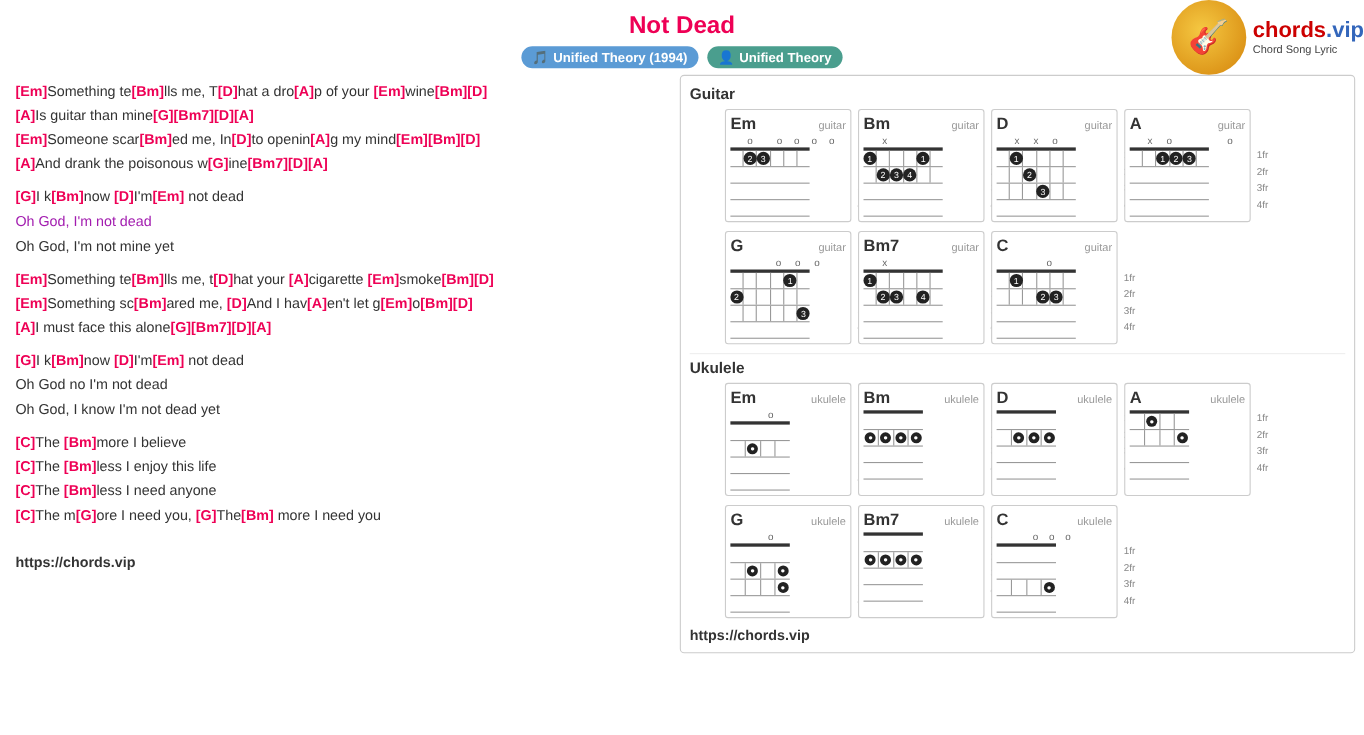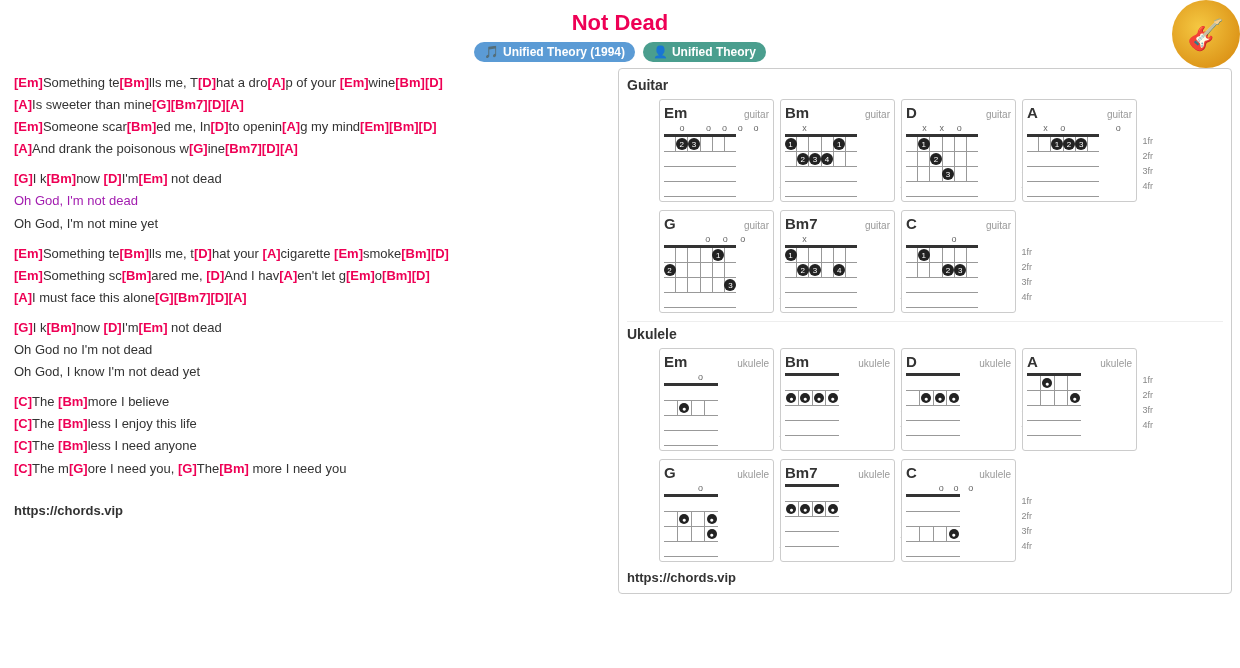--- a/index.html
+++ b/index.html
@@ -239,28 +239,34 @@
       <span class="badge badge-teal">
         <span>👤</span>
         <span>Unified Theory</span>
       </span>
     </div>
   </div>
   <div class="logo-right">
     <div class="logo-circle">
       <span>🎸</span>
     </div>
+    <div class="logo-text-block">
+      <div class="logo-brand">
+        <span class="red">chords</span><span class="dot-blue">.vip</span>
+      </div>
+      <div class="logo-tagline">Chord Song Lyric</div>
+    </div>
   </div>
 </div>
 
 <div class="main-layout">
 
   <div class="lyrics-panel" id="lyrics-container">
   <div><span style="color: rgb(238, 0, 85); font-weight: bold;">[Em]</span><span>Something te</span><span style="color: rgb(238, 0, 85); font-weight: bold;">[Bm]</span><span>lls me, T</span><span style="color: rgb(238, 0, 85); font-weight: bold;">[D]</span><span>hat a dro</span><span style="color: rgb(238, 0, 85); font-weight: bold;">[A]</span><span>p of your </span><span style="color: rgb(238, 0, 85); font-weight: bold;">[Em]</span><span>wine</span><span style="color: rgb(238, 0, 85); font-weight: bold;">[Bm]</span><span style="color: rgb(238, 0, 85); font-weight: bold;">[D]</span></div>
-      <div><span style="color: rgb(238, 0, 85); font-weight: bold;">[A]</span><span>Is sweeter than mine</span><span style="color: rgb(238, 0, 85); font-weight: bold;">[G]</span><span style="color: rgb(238, 0, 85); font-weight: bold;">[Bm7]</span><span style="color: rgb(238, 0, 85); font-weight: bold;">[D]</span><span style="color: rgb(238, 0, 85); font-weight: bold;">[A]</span></div>
+      <div><span style="color: rgb(238, 0, 85); font-weight: bold;">[A]</span><span>Is guitar than mine</span><span style="color: rgb(238, 0, 85); font-weight: bold;">[G]</span><span style="color: rgb(238, 0, 85); font-weight: bold;">[Bm7]</span><span style="color: rgb(238, 0, 85); font-weight: bold;">[D]</span><span style="color: rgb(238, 0, 85); font-weight: bold;">[A]</span></div>
       <div><span style="color: rgb(238, 0, 85); font-weight: bold;">[Em]</span><span>Someone scar</span><span style="color: rgb(238, 0, 85); font-weight: bold;">[Bm]</span><span>ed me, In</span><span style="color: rgb(238, 0, 85); font-weight: bold;">[D]</span><span>to openin</span><span style="color: rgb(238, 0, 85); font-weight: bold;">[A]</span><span>g my mind</span><span style="color: rgb(238, 0, 85); font-weight: bold;">[Em]</span><span style="color: rgb(238, 0, 85); font-weight: bold;">[Bm]</span><span style="color: rgb(238, 0, 85); font-weight: bold;">[D]</span></div>
       <div><span style="color: rgb(238, 0, 85); font-weight: bold;">[A]</span><span>And drank the poisonous w</span><span style="color: rgb(238, 0, 85); font-weight: bold;">[G]</span><span>ine</span><span style="color: rgb(238, 0, 85); font-weight: bold;">[Bm7]</span><span style="color: rgb(238, 0, 85); font-weight: bold;">[D]</span><span style="color: rgb(238, 0, 85); font-weight: bold;">[A]</span></div>
       <div style="height: 8px;"></div>
       <div><span style="color: rgb(238, 0, 85); font-weight: bold;">[G]</span><span>I k</span><span style="color: rgb(238, 0, 85); font-weight: bold;">[Bm]</span><span>now </span><span style="color: rgb(238, 0, 85); font-weight: bold;">[D]</span><span>I'm</span><span style="color: rgb(238, 0, 85); font-weight: bold;">[Em]</span><span> not dead</span></div>
       <div style="color: #a21caf;">Oh God, I'm not dead</div>
       <div style="color: rgb(51, 51, 51);">Oh God, I'm not mine yet</div>
       <div style="height: 8px;"></div>
       <div><span style="color: rgb(238, 0, 85); font-weight: bold;">[Em]</span><span>Something te</span><span style="color: rgb(238, 0, 85); font-weight: bold;">[Bm]</span><span>lls me, t</span><span style="color: rgb(238, 0, 85); font-weight: bold;">[D]</span><span>hat your </span><span style="color: rgb(238, 0, 85); font-weight: bold;">[A]</span><span>cigarette </span><span style="color: rgb(238, 0, 85); font-weight: bold;">[Em]</span><span>smoke</span><span style="color: rgb(238, 0, 85); font-weight: bold;">[Bm]</span><span style="color: rgb(238, 0, 85); font-weight: bold;">[D]</span></div>
       <div><span style="color: rgb(238, 0, 85); font-weight: bold;">[Em]</span><span>Something sc</span><span style="color: rgb(238, 0, 85); font-weight: bold;">[Bm]</span><span>ared me, </span><span style="color: rgb(238, 0, 85); font-weight: bold;">[D]</span><span>And I hav</span><span style="color: rgb(238, 0, 85); font-weight: bold;">[A]</span><span>en't let g</span><span style="color: rgb(238, 0, 85); font-weight: bold;">[Em]</span><span>o</span><span style="color: rgb(238, 0, 85); font-weight: bold;">[Bm]</span><span style="color: rgb(238, 0, 85); font-weight: bold;">[D]</span></div>
       <div><span style="color: rgb(238, 0, 85); font-weight: bold;">[A]</span><span>I must face this alone</span><span style="color: rgb(238, 0, 85); font-weight: bold;">[G]</span><span style="color: rgb(238, 0, 85); font-weight: bold;">[Bm7]</span><span style="color: rgb(238, 0, 85); font-weight: bold;">[D]</span><span style="color: rgb(238, 0, 85); font-weight: bold;">[A]</span></div>

